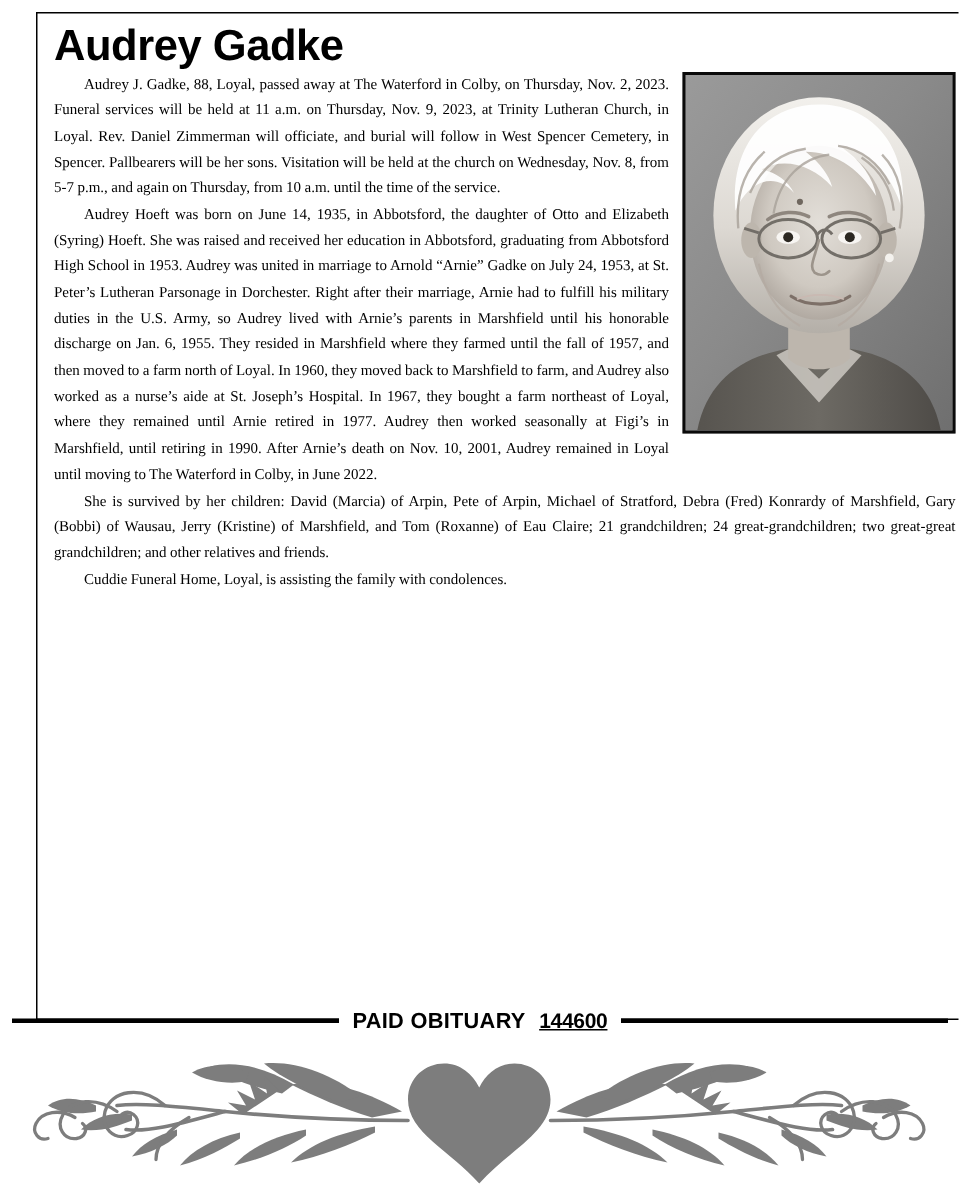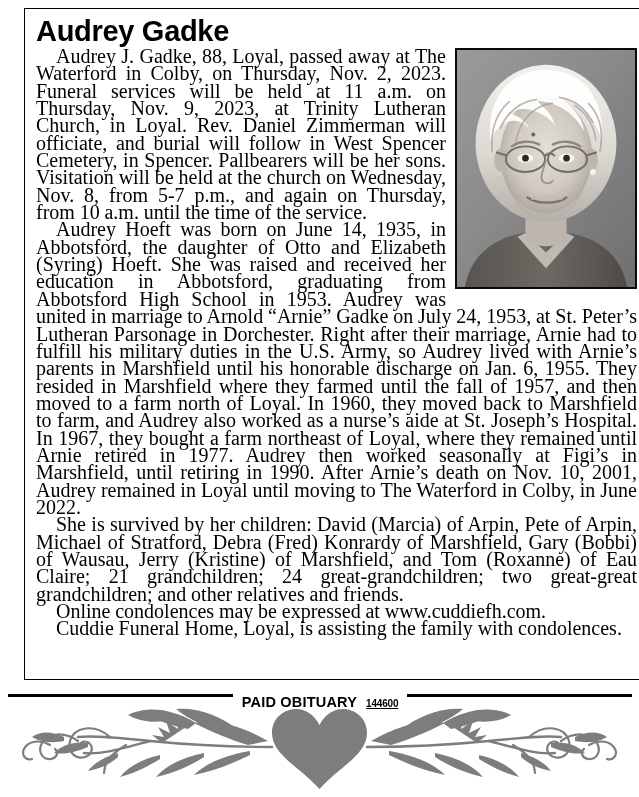--- a/index.html
+++ b/index.html
@@ -59,41 +59,40 @@
     overflow: hidden;
     position: relative;
   }
   #portrait-figure svg { display: block; width: 100%; height: 100%; }
 
   
   .obit-body { }
   .obit-body p {
     margin: 0;
     padding: 0;
-    font-size: 20px;
+    font-size: 10px;
     line-height: 17.35px;
     text-align: justify;
     text-indent: 20px;
     hyphens: auto;
     -webkit-hyphens: auto;
     word-spacing: -0.2px;
   }
 
   
   #paid-obituary-band {
     position: absolute;
     left: 8px;
     top: 666px;
     width: 624px;
     height: 28px;
     display: flex;
-    align-items: flex-start;
+    align-items: center;
     justify-content: center;
     background: transparent;
-    margin-top: 28px;
   }
   #paid-obituary-band .band-rule {
     flex: 1 1 auto;
     height: 3px;
     background: #000;
   }
   #paid-obituary-band .band-center {
     flex: 0 0 auto;
     display: flex;
     align-items: baseline;
@@ -105,21 +104,21 @@
     font-family: "Liberation Sans", "DejaVu Sans", sans-serif;
     font-weight: bold;
     font-size: 14.5px;
     letter-spacing: 0.2px;
     color: #000;
     white-space: nowrap;
   }
   #paid-obituary-number {
     font-family: "Liberation Sans", "DejaVu Sans", sans-serif;
     font-weight: bold;
-    font-size: 10px;
+    font-size: 14px;
     letter-spacing: -0.2px;
     color: #000;
     white-space: nowrap;
     text-decoration: underline;
   }
 
   
   #heart-flourish {
     position: absolute;
     left: 0;
@@ -211,21 +210,20 @@
         <path d="M50 128 C 54 148 64 162 78 170" stroke="#b3aaa1" stroke-width="1.4" fill="none" opacity="0.7"></path>
         <path d="M132 128 C 128 148 118 162 104 170" stroke="#b3aaa1" stroke-width="1.4" fill="none" opacity="0.7"></path>
         <circle cx="78" cy="86" r="2.1" fill="#6f675f"></circle>
       </svg>
     </div>
 
     <div class="obit-body">
       <p>Audrey J. Gadke, 88, Loyal, passed away at The Waterford in Colby, on Thursday, Nov. 2, 2023. Funeral services will be held at 11 a.m. on Thursday, Nov. 9, 2023, at Trinity Lutheran Church, in Loyal. Rev. Daniel Zimmerman will officiate, and burial will follow in West Spencer Cemetery, in Spencer. Pallbearers will be her sons. Visitation will be held at the church on Wednesday, Nov. 8, from 5-7 p.m., and again on Thursday, from 10 a.m. until the time of the service.</p>
       <p>Audrey Hoeft was born on June 14, 1935, in Abbotsford, the daughter of Otto and Elizabeth (Syring) Hoeft. She was raised and received her education in Abbotsford, graduating from Abbotsford High School in 1953. Audrey was united in marriage to Arnold “Arnie” Gadke on July 24, 1953, at St. Peter’s Lutheran Parsonage in Dorchester. Right after their marriage, Arnie had to fulfill his military duties in the U.S. Army, so Audrey lived with Arnie’s parents in Marshfield until his honorable discharge on Jan. 6, 1955. They resided in Marshfield where they farmed until the fall of 1957, and then moved to a farm north of Loyal. In 1960, they moved back to Marshfield to farm, and Audrey also worked as a nurse’s aide at St. Joseph’s Hospital. In 1967, they bought a farm northeast of Loyal, where they remained until Arnie retired in 1977. Audrey then worked seasonally at Figi’s in Marshfield, until retiring in 1990. After Arnie’s death on Nov. 10, 2001, Audrey remained in Loyal until moving to The Waterford in Colby, in June 2022.</p>
       <p>She is survived by her children: David (Marcia) of Arpin, Pete of Arpin, Michael of Stratford, Debra (Fred) Konrardy of Marshfield, Gary (Bobbi) of Wausau, Jerry (Kristine) of Marshfield, and Tom (Roxanne) of Eau Claire; 21 grandchildren; 24 great-grandchildren; two great-great grandchildren; and other relatives and friends.</p>
-      <p>Online condolences may be expressed at www.cuddiefh.com.</p>
       <p>Cuddie Funeral Home, Loyal, is assisting the family with condolences.</p>
     </div>
 
   </div>
 </div>
 
 <div id="paid-obituary-band">
   <span class="band-rule"></span>
   <span class="band-center">
     <span id="paid-obituary-label">PAID OBITUARY</span>

